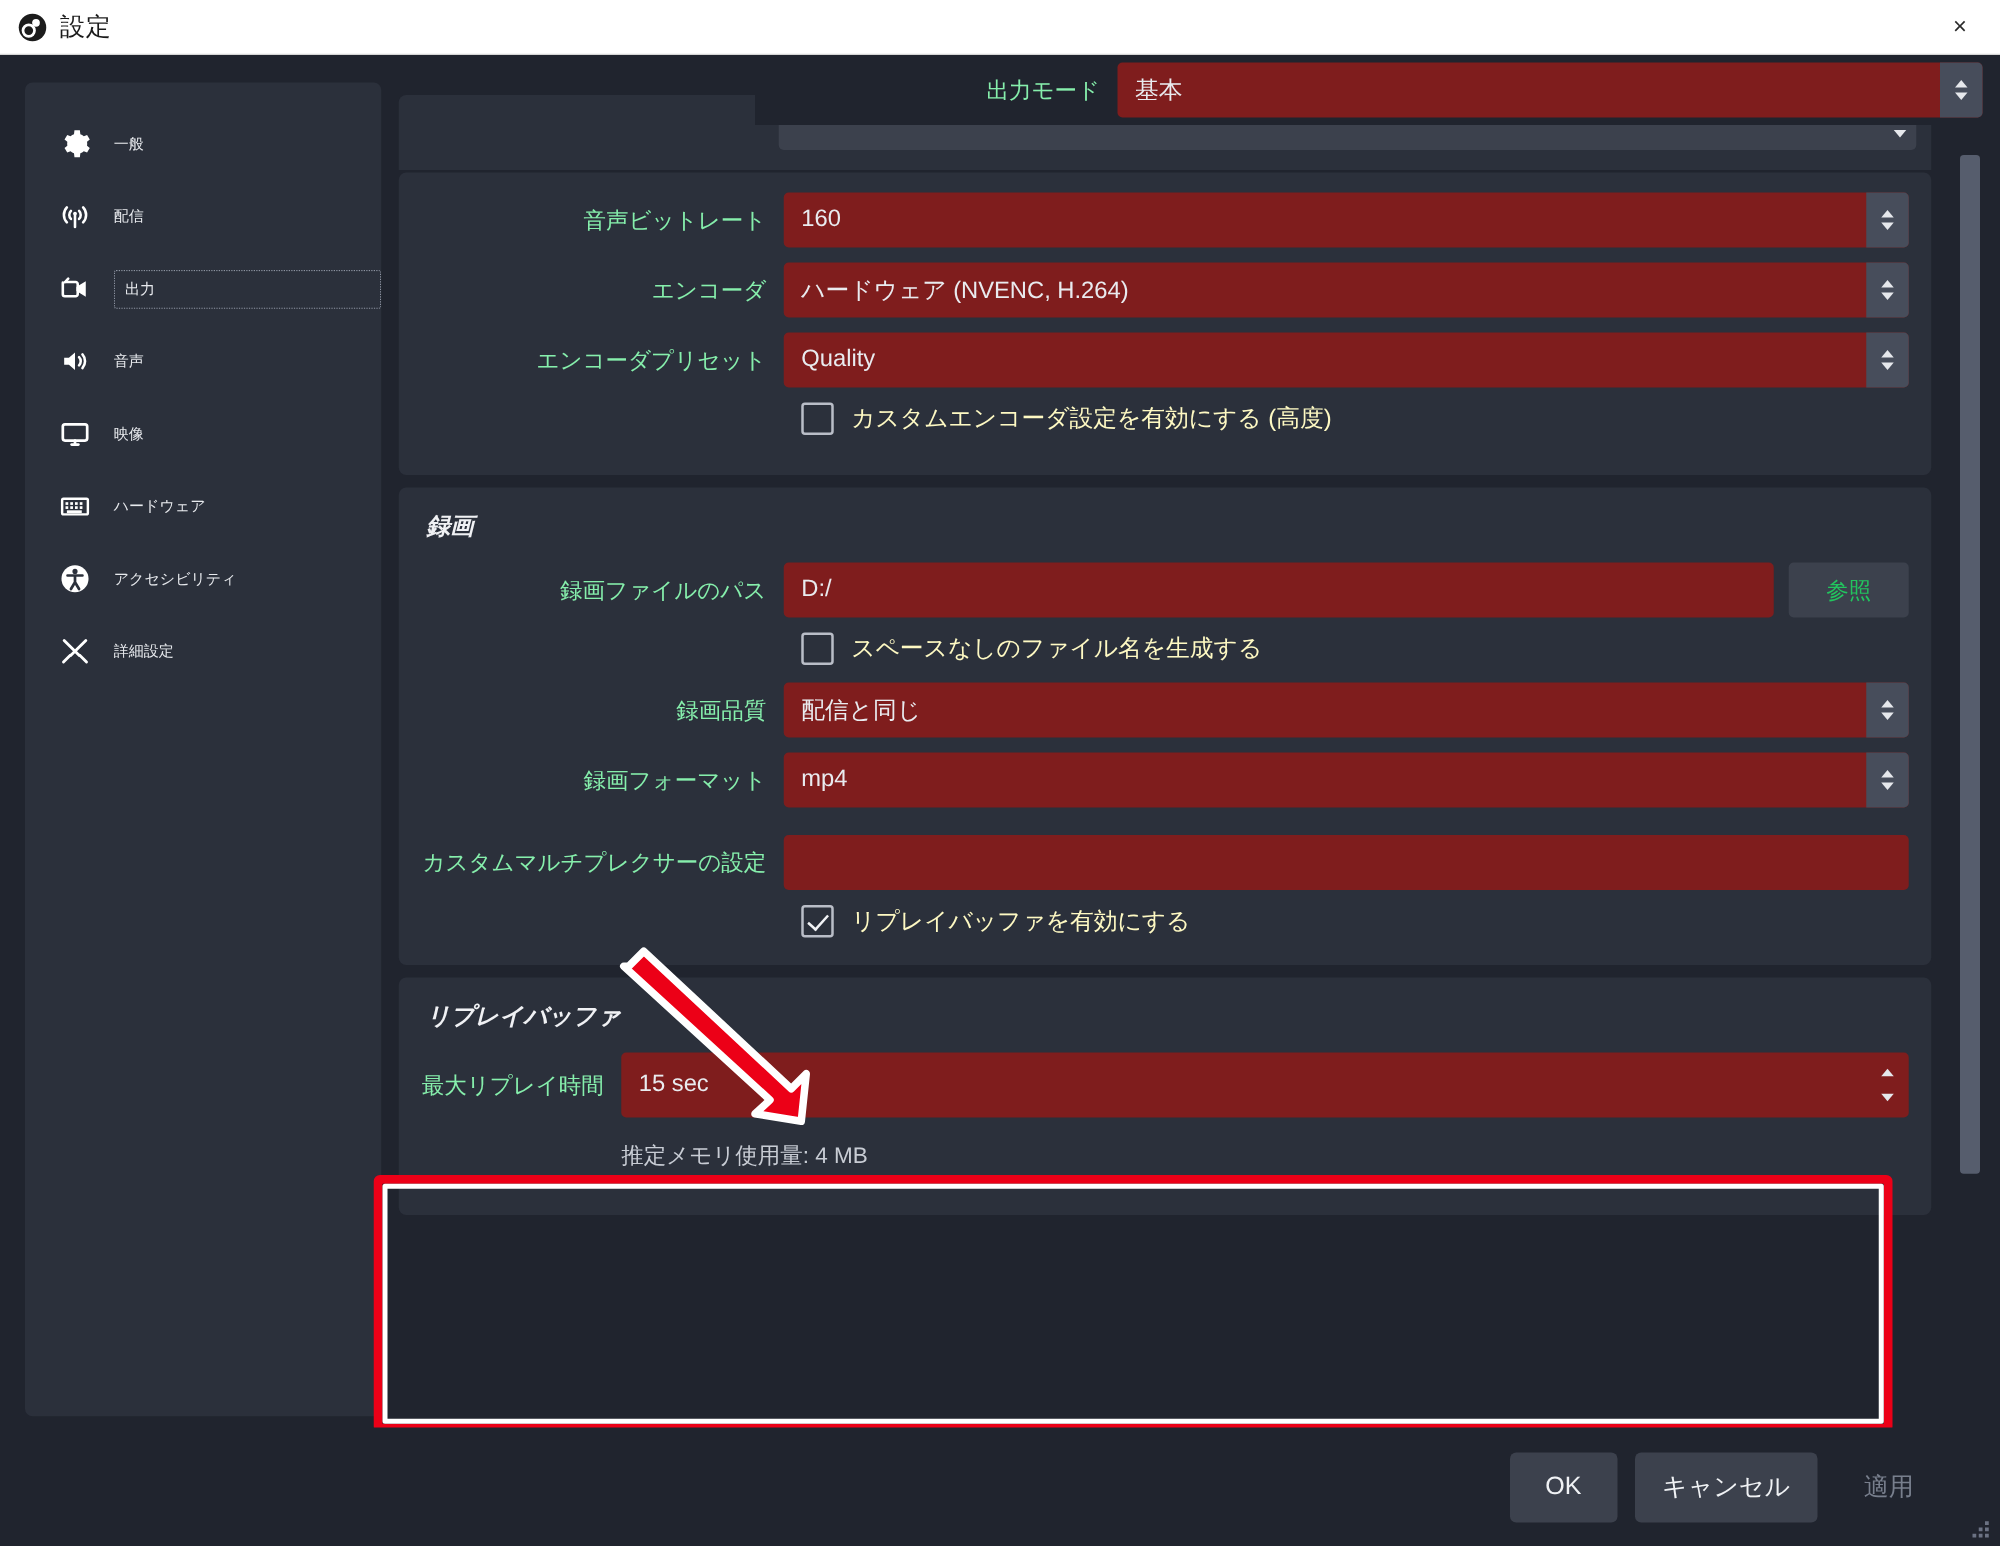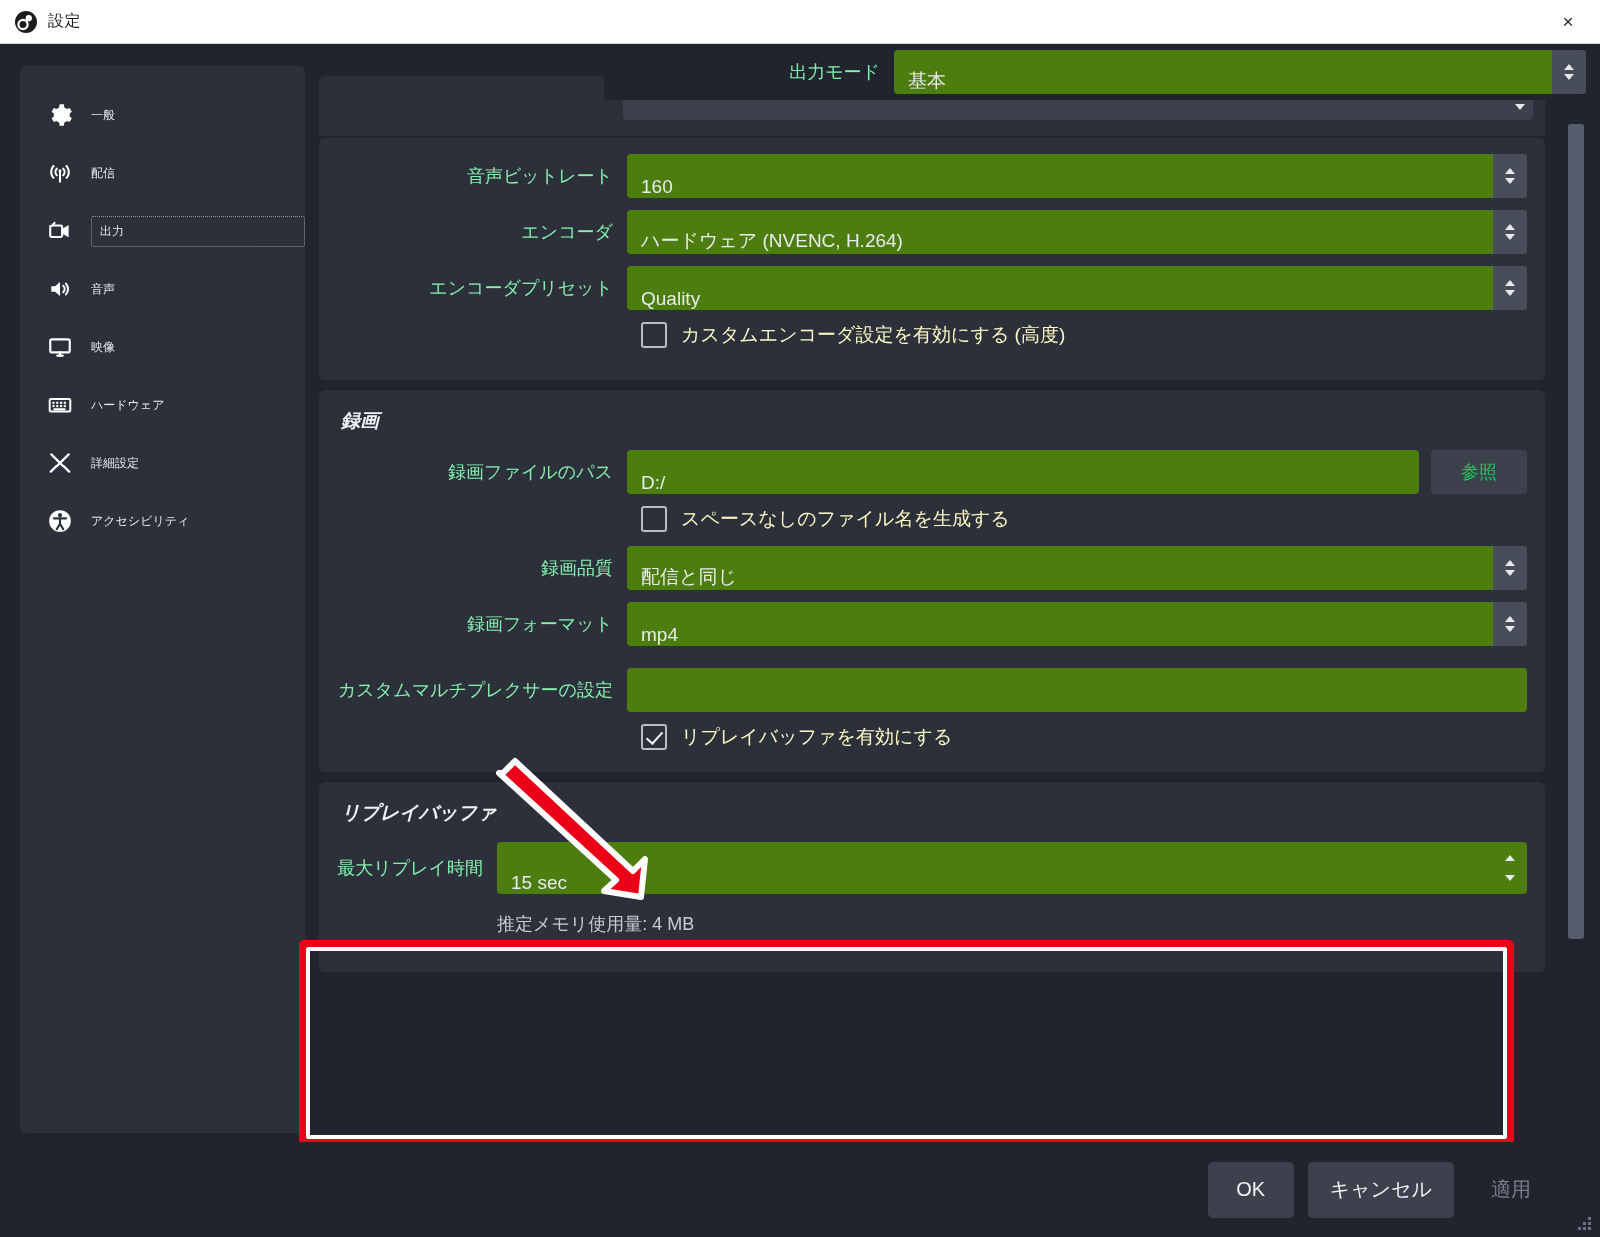--- a/index.html
+++ b/index.html
@@ -25,21 +25,21 @@
     flex: 0 0 44px;
     position: relative;
   }
   .titlebar .app-icon {
     margin-left: 14px;
     width: 24px; height: 24px;
     display: flex; align-items: center; justify-content: center;
   }
   .titlebar .title-text {
     margin-left: 10px;
-    font-size: 16px;
+    font-size: 20px;
     color: #1b1b1b;
     letter-spacing: .5px;
   }
   .titlebar .close-btn {
     position: absolute; right: 0; top: 0;
     width: 64px; height: 43px;
     display: flex; align-items: center; justify-content: center;
     color: #2a2a2a;
     font-size: 19px;
     cursor: pointer;
@@ -122,23 +122,23 @@
     text-align: right;
     padding-right: 14px;
     color: #86efac;
     font-size: 18px;
     flex: 0 0 290px;
   }
   .field {
     flex: 1 1 auto;
     position: relative;
     height: 44px;
-    background: #4d7c0f;
+    background: #7f1d1d;
     border-radius: 4px;
-    display: flex; align-items: flex-end;
+    display: flex; align-items: center;
     cursor: pointer;
   }
   .field .val {
     padding-left: 14px;
     color: #e9ebef;
     font-size: 19px;
   }
   .field.blank { cursor: text; }
   .spinner {
     position: absolute; right: 0; top: 0;
@@ -410,37 +410,37 @@
                 <rect x="15.5" y="12" width="2" height="2"></rect>
               <rect x="6" y="15" width="11" height="2"></rect>
             </g>
           </svg>
         </span>
         <span class="lbl">ハードウェア</span>
       </div>
 
       <div class="side-item">
         <span class="ic">
-          <svg width="26" height="26" viewBox="0 0 24 24" stroke="#ffffff" stroke-width="2.1" fill="none" stroke-linecap="round">
-            <path d="M4 4l11 11M20 4L9 15"></path>
-            <path d="M3.5 20l5-5M20.5 20l-5-5"></path>
-          </svg>
-        </span>
-        <span class="lbl">詳細設定</span>
-      </div>
-
-      <div class="side-item">
-        <span class="ic">
           <svg width="26" height="26" viewBox="0 0 24 24">
             <circle cx="12" cy="12" r="10" fill="#ffffff"></circle>
             <circle cx="12" cy="6.6" r="1.9" fill="#2b303b"></circle>
             <path d="M6.5 9.6h11M12 9.6v5m0 0l-3 5m3-5l3 5" stroke="#2b303b" stroke-width="2" stroke-linecap="round" fill="none"></path>
           </svg>
         </span>
         <span class="lbl">アクセシビリティ</span>
+      </div>
+
+      <div class="side-item">
+        <span class="ic">
+          <svg width="26" height="26" viewBox="0 0 24 24" stroke="#ffffff" stroke-width="2.1" fill="none" stroke-linecap="round">
+            <path d="M4 4l11 11M20 4L9 15"></path>
+            <path d="M3.5 20l5-5M20.5 20l-5-5"></path>
+          </svg>
+        </span>
+        <span class="lbl">詳細設定</span>
       </div>
     </div>
 
     <div class="content">
 
       <div class="topbar-row">
         <div class="row-label">出力モード</div>
         <div class="field">
           <span class="val">基本</span>
           <span class="spinner">

